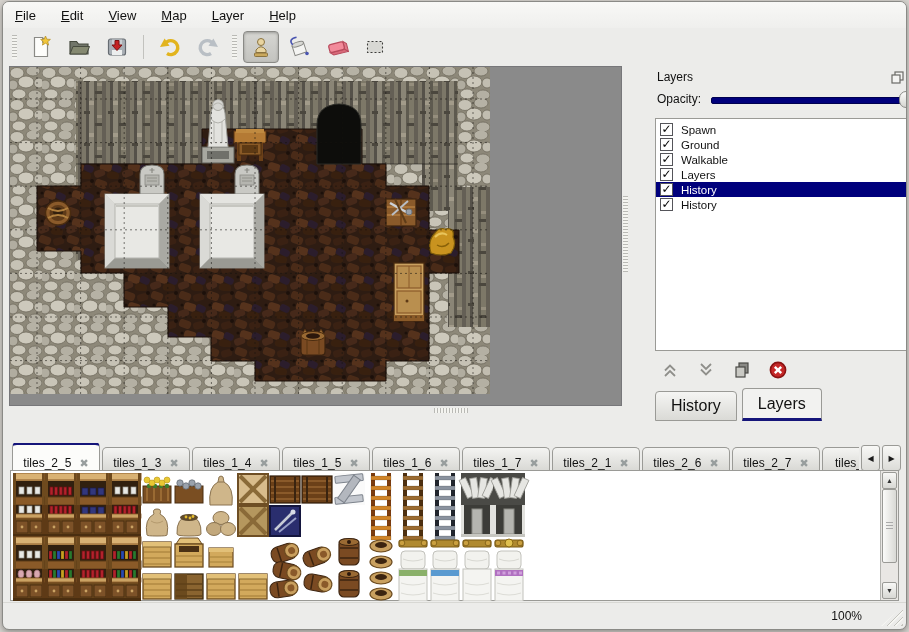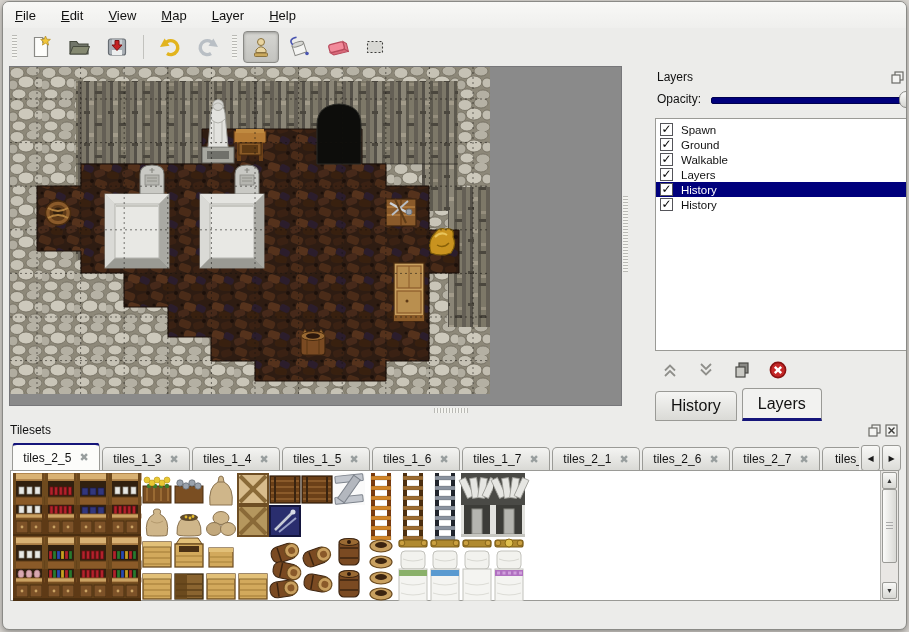--- a/index.html
+++ b/index.html
@@ -51,21 +51,21 @@
     justify-content:center;font-size:12px;font-weight:bold;line-height:9px;color:#000;flex:none;}
   .layer-actions{position:absolute;left:4px;top:290px;height:28px;display:flex;gap:10px;align-items:center;}
   .act-btn{width:26px;height:24px;display:flex;align-items:center;justify-content:center;}
   .dock-tabs{position:absolute;left:2px;top:322px;display:flex;align-items:flex-end;}
   .dock-tab{height:20px;padding:4px 15px;display:flex;align-items:center;font-size:16px;
     background:linear-gradient(#f5f5f3,#dadad6);border:1px solid #9a9a96;border-radius:4px 4px 0 0;margin-right:5px;}
   .dock-tab.active{background:#f2f2f0;border-bottom:3px solid #15157a;height:21px;}
   
   .tilesets{position:absolute;left:3px;top:417px;right:3px;height:184px;}
   .ts-tabrow{position:absolute;left:6px;top:24px;right:44px;height:27px;display:flex;align-items:flex-end;overflow:hidden;}
-  .ts-tab{height:22px;min-width:86px;max-width:86px;display:flex;align-items:center;justify-content:center;gap:8px;
+  .ts-tab{height:22px;min-width:86px;max-width:86px;display:flex;align-items:flex-end;justify-content:center;gap:8px;
     font-size:12px;background:linear-gradient(#f4f4f2,#d9d9d5);border:1px solid #9a9a96;border-bottom:none;
     border-radius:5px 5px 0 0;margin-right:2px;flex:none;}
   .ts-tab.active{background:#fcfcfa;border-top:3px solid #15157a;height:25px;}
   .ts-tab.cut{min-width:36px;max-width:36px;justify-content:flex-start;padding-left:12px;overflow:hidden;}
   .ts-x{color:#989e9e;font-size:11px;font-weight:bold;}
   .ts-scroll{position:absolute;right:2px;top:26px;display:flex;gap:2px;}
   .ts-arrow{width:17px;height:24px;border:1px solid #9a9a96;border-radius:3px;
     background:linear-gradient(#f8f8f6,#dcdcd8);display:flex;align-items:center;justify-content:center;
     font-size:8px;color:#1a1a1a;}
   .palette{position:absolute;left:4px;right:4px;top:51px;bottom:2px;background:#fff;border:1px solid #9a9a96;}
@@ -422,37 +422,20 @@
           </svg>
         </span>
       </div>
     <div class="dock-tabs" id="dock-tabs">
         <div class="dock-tab">History</div>
         <div class="dock-tab active">Layers</div>
       </div>
   </div>
 
   <div class="tilesets">
-    <div class="panel-title">
-      <span>Tilesets</span>
-      <span class="spacer"></span>
-      <span class="win-ico" id="ts-float">
-          <svg width="13" height="13" viewBox="0 0 13 13">
-            <rect x="4" y="1" width="8" height="8" fill="#f4f4f2" stroke="#6a6a66" stroke-width="1.2"></rect>
-            <rect x="1" y="4" width="8" height="8" fill="#f4f4f2" stroke="#6a6a66" stroke-width="1.2"></rect>
-          </svg>
-        </span>
-      <span class="win-ico" id="ts-close">
-          <svg width="13" height="13" viewBox="0 0 13 13">
-            <rect x="1" y="1" width="11" height="11" fill="#f4f4f2" stroke="#6a6a66" stroke-width="1.2"></rect>
-            <line x1="3.5" y1="3.5" x2="9.5" y2="9.5" stroke="#3c3c3a" stroke-width="1.4"></line>
-            <line x1="9.5" y1="3.5" x2="3.5" y2="9.5" stroke="#3c3c3a" stroke-width="1.4"></line>
-          </svg>
-        </span>
-    </div>
     <div class="ts-tabrow" id="ts-tabrow">
         <div class="ts-tab active">
           <span>tiles_2_5</span>
           <span class="ts-x">✖</span>
         </div>
         <div class="ts-tab">
           <span>tiles_1_3</span>
           <span class="ts-x">✖</span>
         </div>
         <div class="ts-tab">
@@ -1040,14 +1023,18 @@
       <div class="vscroll">
         <div class="vs-btn vs-up">▲</div>
         <div class="vs-thumb">
             <i></i>
           </div>
         <div class="vs-btn vs-down">▼</div>
       </div>
     </div>
   </div>
 
+  <div class="statusbar">
+    <span class="zoom-label">100%</span>
+    <div class="resize-grip"></div>
+  </div>
 
 </div>
 
 </body></html>

